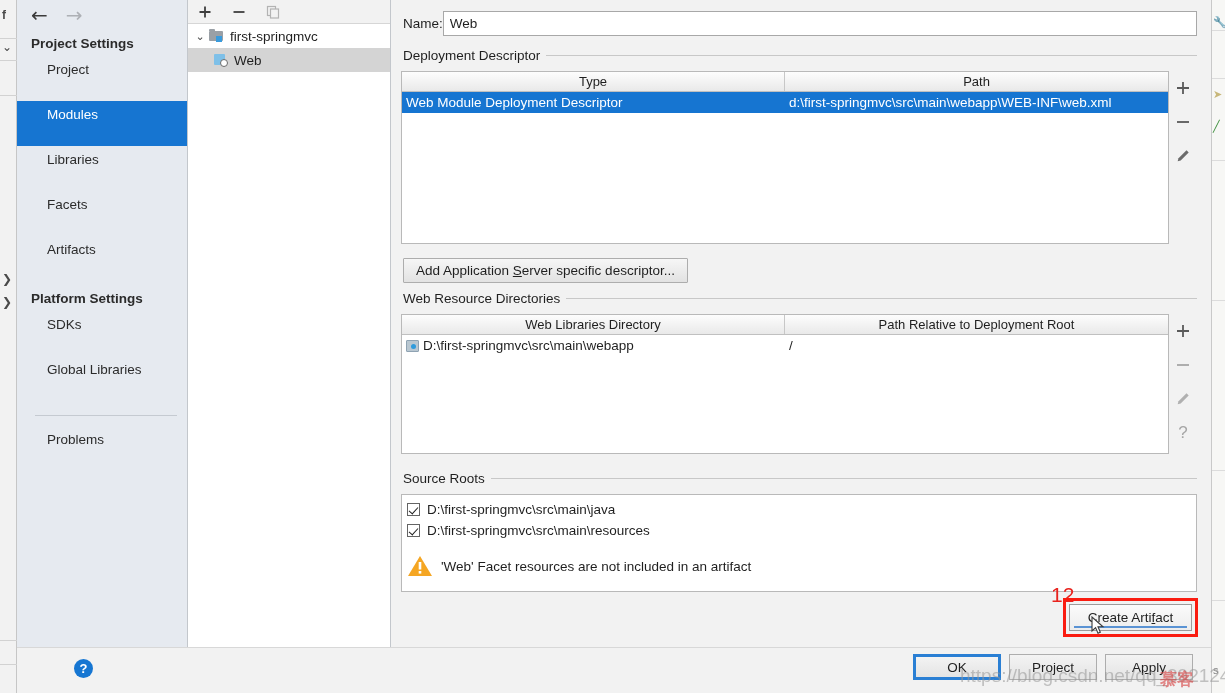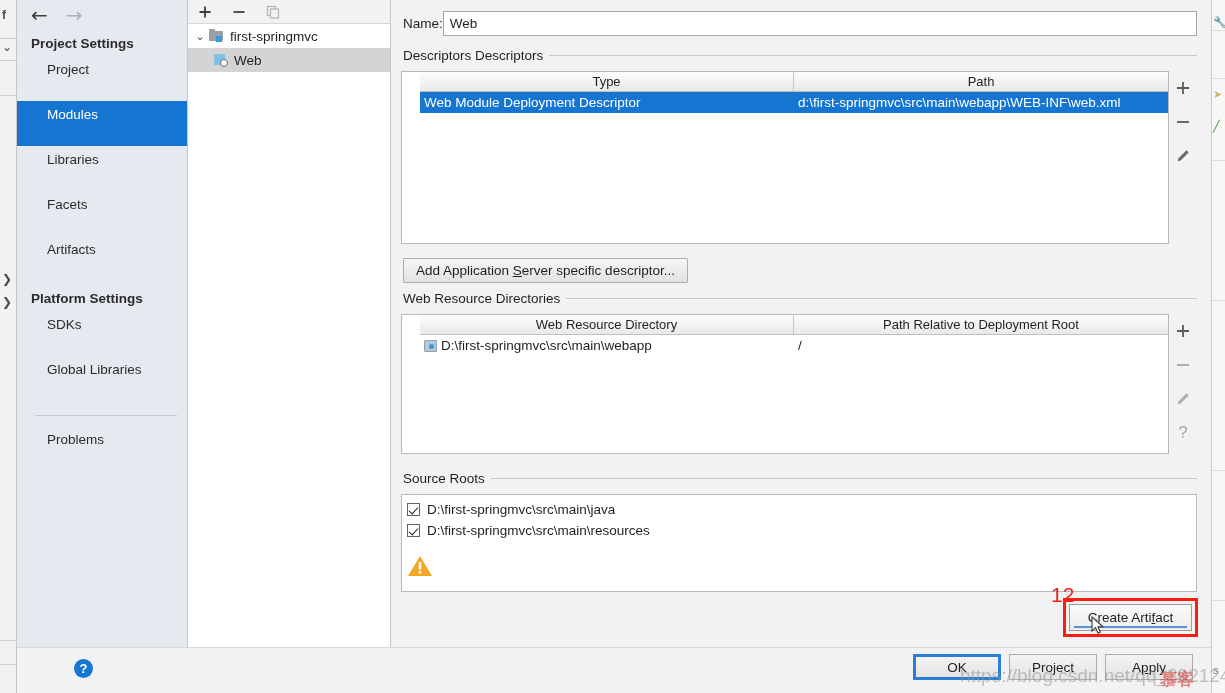--- a/index.html
+++ b/index.html
@@ -149,21 +149,21 @@
   .grp-head {
     display: flex; align-items: center; gap: 6px;
     font-size: 13.5px; color: #1f1f1f; padding-left: 2px;
   }
   .grp-head .rule { flex: 1 1 auto; height: 1px; background: #c8c8c8; }
 
   .table-wrap { display: flex; margin-top: 8px; }
   .tbl {
     flex: 1 1 auto; min-width: 0;
     background: #ffffff; border: 1px solid #b9b9b9;
-    display: flex; flex-direction: column; padding-left: 18px;
+    display: flex; flex-direction: column;
   }
   .thead { display: flex; height: 20px; background: linear-gradient(#fdfdfd,#e9e9e9); border-bottom: 1px solid #c0c0c0; }
   .th {
     flex: 1 1 50%; text-align: center; font-size: 13px; color: #1f1f1f;
     line-height: 19px; border-right: 1px solid #c7c7c7;
   }
   .th:last-child { border-right: none; }
   .trow { display: flex; height: 21px; align-items: center; font-size: 13.5px; }
   .trow.selected { background: #1675d1; color: #ffffff; }
   .td { flex: 1 1 50%; padding-left: 4px; overflow: hidden; white-space: nowrap; }
@@ -395,21 +395,21 @@
 
       <div class="content">
 
         <div class="name-row">
           <span class="name-label">Name:</span>
           <input class="name-input" type="text" value="Web" style="">
         </div>
 
         <div class="grp">
           <div class="grp-head">
-            <span>Descriptors Descriptors</span>
+            <span>Deployment Descriptor</span>
             <span class="rule"></span>
           </div>
 
           <div class="table-wrap">
             <div class="tbl" style="height:173px">
               <div class="thead">
                 <div class="th">Type</div>
                 <div class="th">Path</div>
               </div>
               <div class="tbody">
@@ -445,21 +445,21 @@
 
         <div class="grp" style="margin-top:8px">
           <div class="grp-head">
             <span>Web Resource Directories</span>
             <span class="rule"></span>
           </div>
 
           <div class="table-wrap">
             <div class="tbl" style="height:140px">
               <div class="thead">
-                <div class="th">Web Resource Directory</div>
+                <div class="th">Web Libraries Directory</div>
                 <div class="th">Path Relative to Deployment Root</div>
               </div>
               <div class="tbody">
                 <div class="trow">
                   <div class="td">
                     <span class="dir-ic"></span><span>D:\first-springmvc\src\main\webapp</span>
                   </div>
                   <div class="td">/</div>
                 </div>
               </div>
@@ -502,20 +502,21 @@
             </div>
 
             <div class="warn-row">
               <span class="warn-ic">
                 <svg width="26" height="24" viewBox="0 0 26 24">
                   <path d="M13 2 L25 22 L1 22 Z" fill="#f5a623"></path>
                   <rect x="11.7" y="8" width="2.6" height="7.5" fill="#ffffff"></rect>
                   <rect x="11.7" y="17" width="2.6" height="2.6" fill="#ffffff"></rect>
                 </svg>
               </span>
+              <span class="warn-text">'Web' Facet resources are not included in an artifact</span>
             </div>
           </div>
         </div>
 
         <div class="annot-12" style="left:660px; top:583px;">12</div>
 
         <div class="redbox" style="left:672px; top:598px; width:135px; height:39px;"></div>
 
         <button class="create-artifact-btn" style="left:678px; top:604px; width:123px; height:27px;">
           <span>Create Arti<span class="mn">f</span>act</span>

